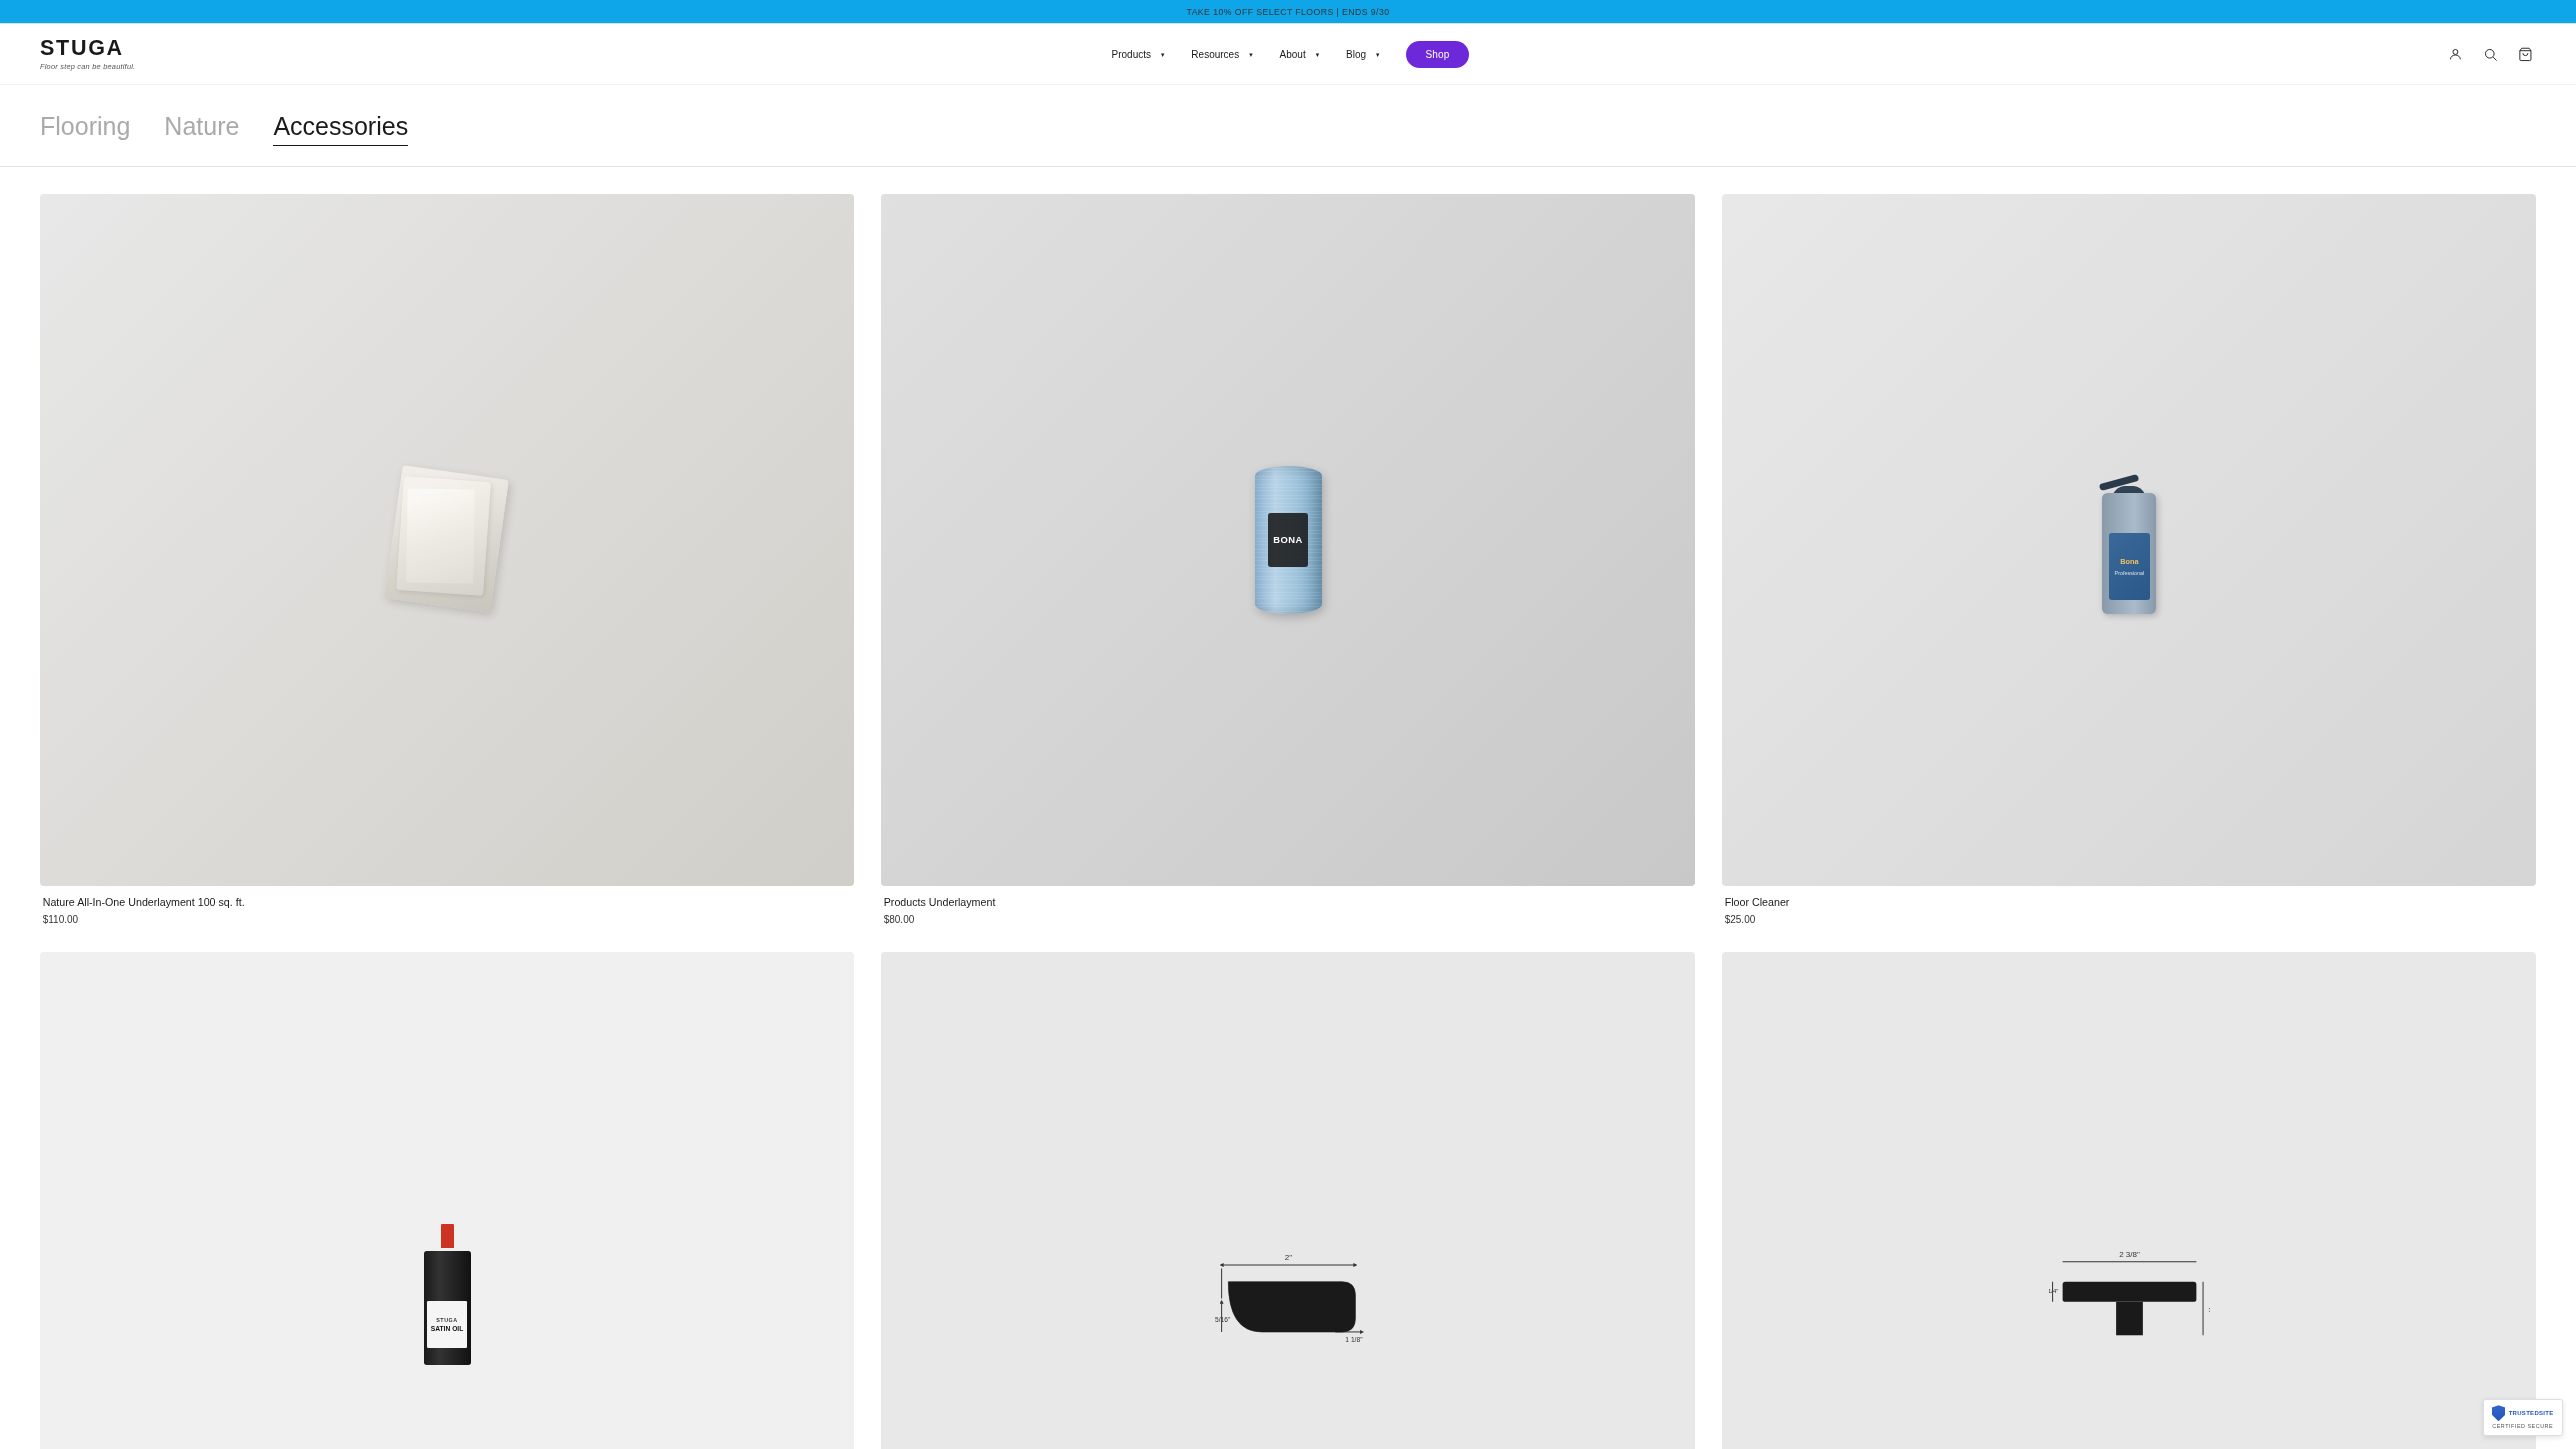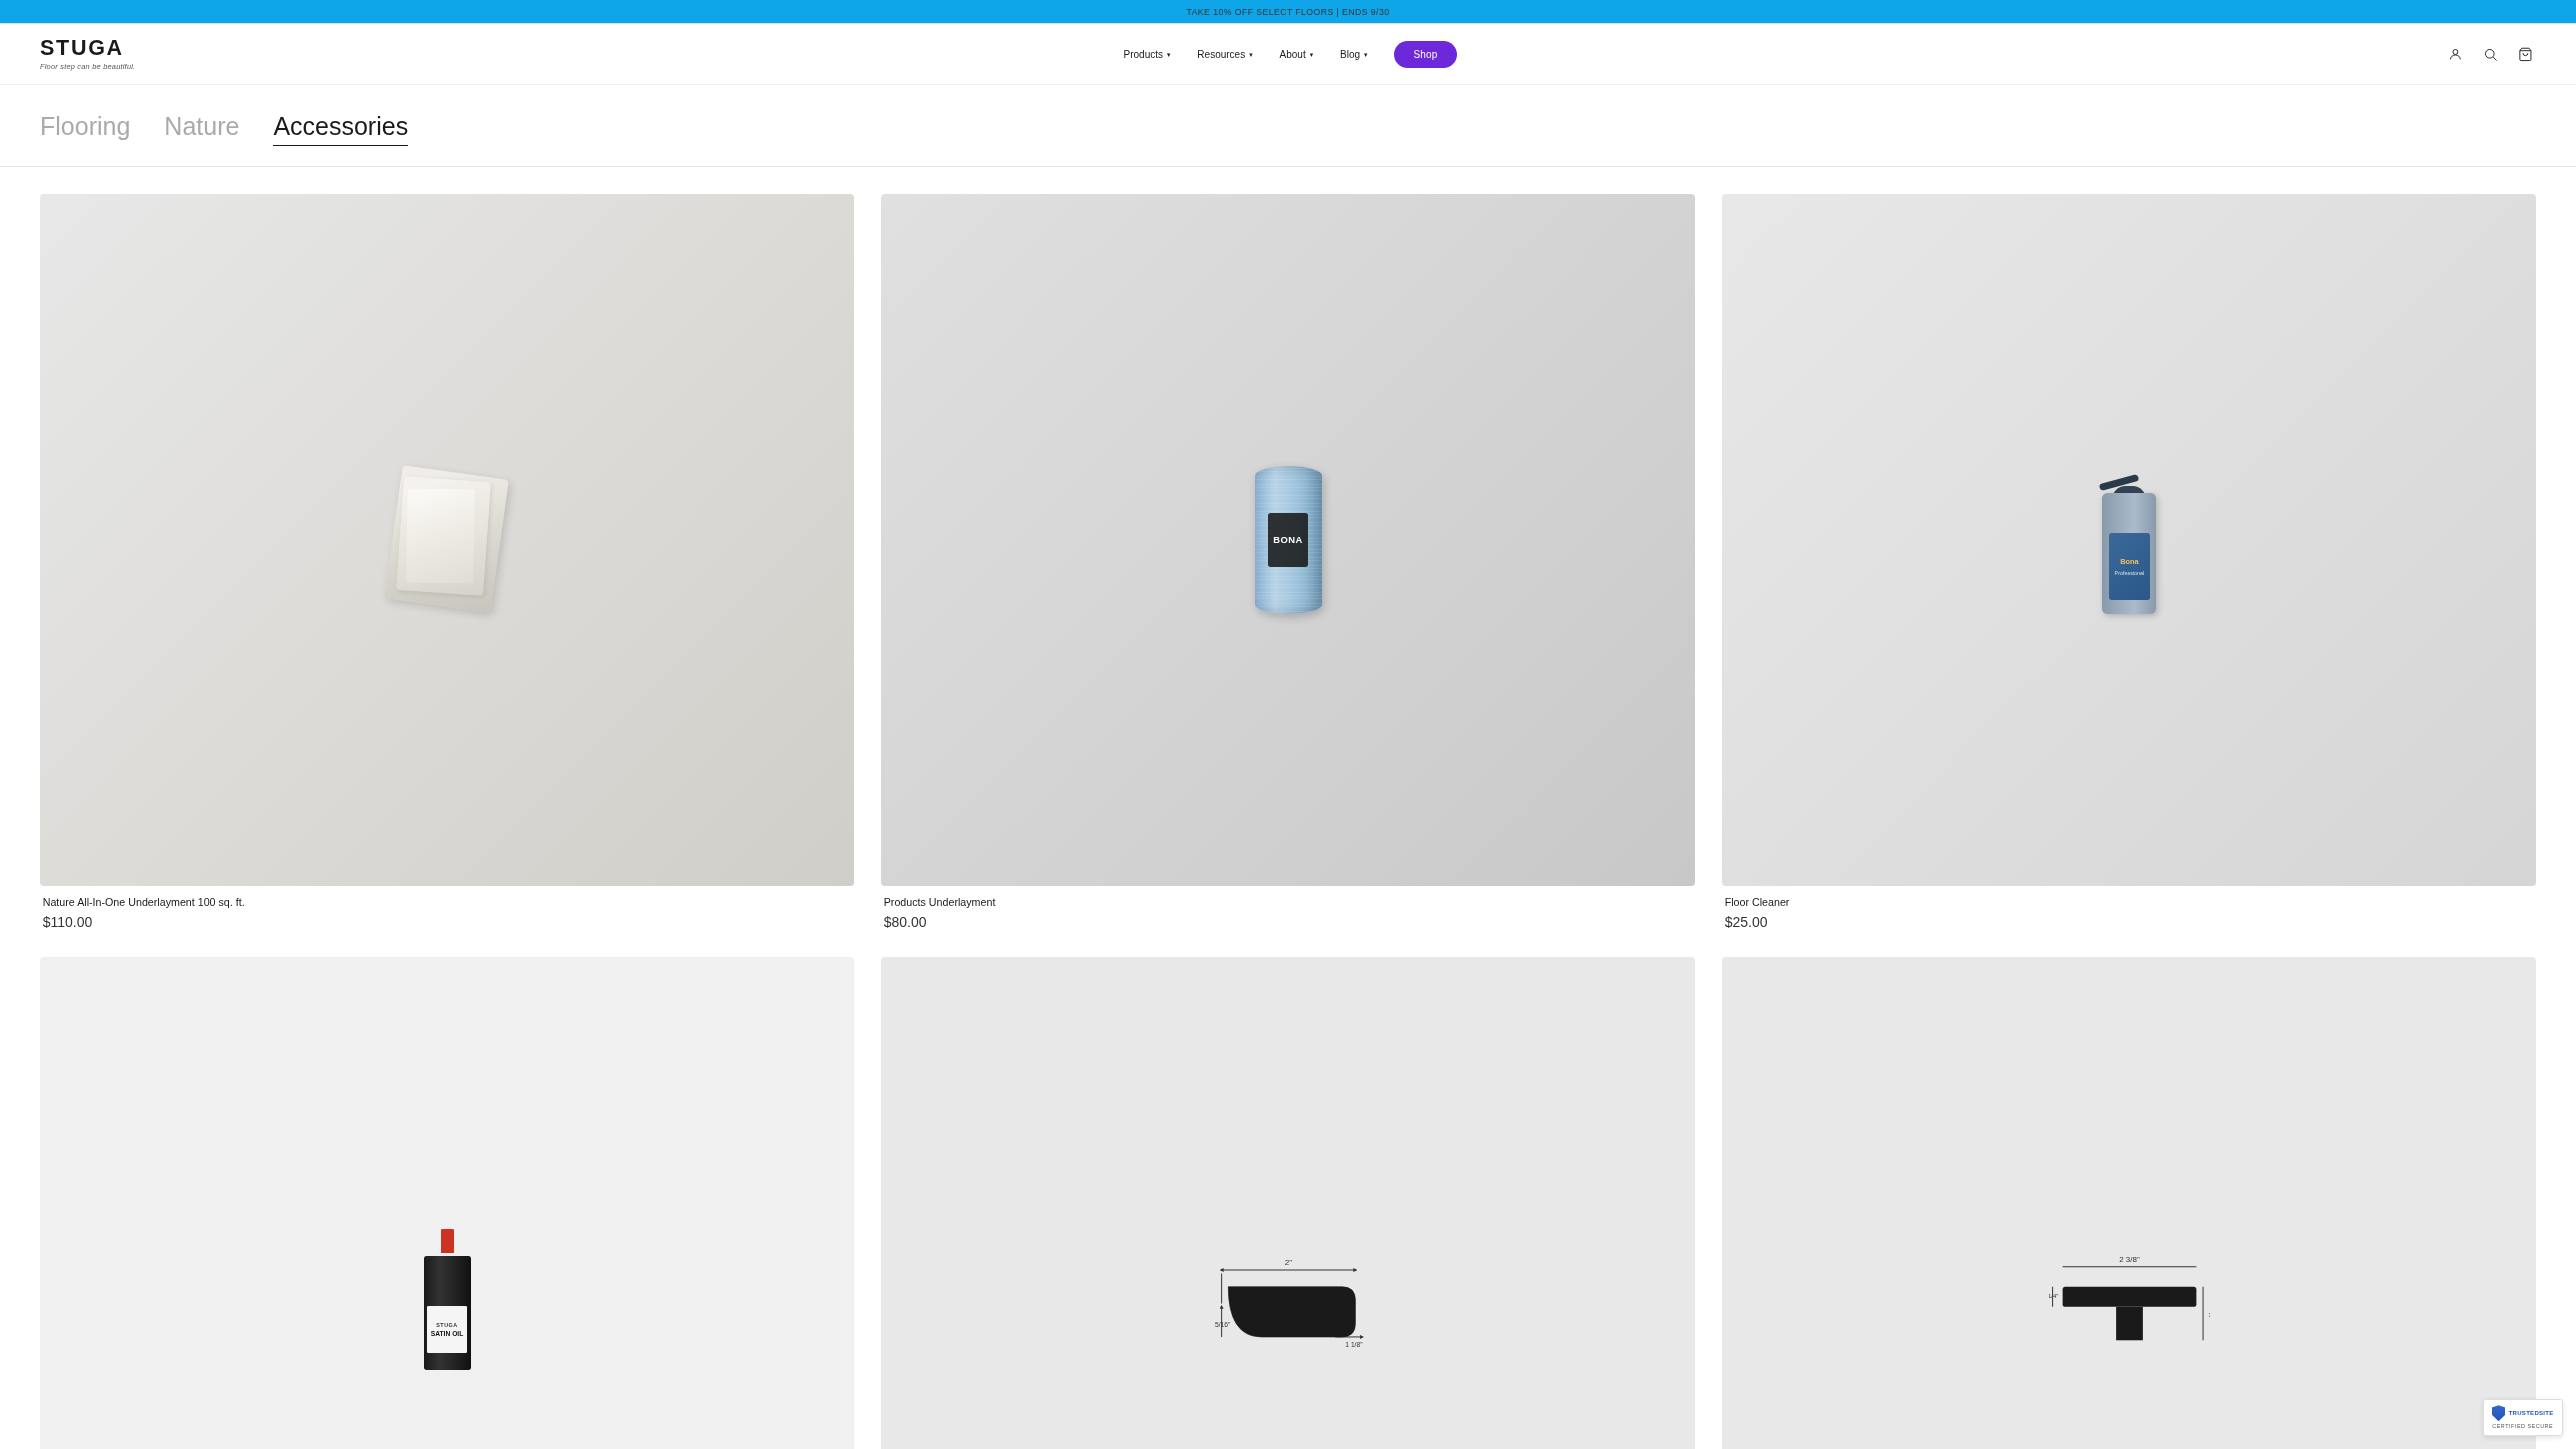--- a/index.html
+++ b/index.html
@@ -61,21 +61,21 @@
 
     .nav {
       display: flex;
       align-items: center;
       gap: 27px;
     }
 
     .nav-item {
       display: flex;
       align-items: center;
-      gap: 4px;
+      gap: 10px;
       font-size: 10px;
       color: #1a1a1a;
       cursor: pointer;
       text-decoration: none;
       font-weight: 400;
     }
 
     .nav-item .chevron {
       font-size: 6.7px;
       margin-top: 0.7px;
@@ -391,21 +391,21 @@
 
     .product-name {
       font-size: 10.7px;
       font-weight: 500;
       color: #1a1a1a;
       margin-bottom: 4px;
       line-height: 1.3;
     }
 
     .product-price {
-      font-size: 14px;
+      font-size: 10px;
       color: #333;
     }
 
     
     .trusted-site {
       position: fixed;
       bottom: 13.4px;
       right: 13.4px;
       background: white;
       border: 0.7px solid #ddd;

